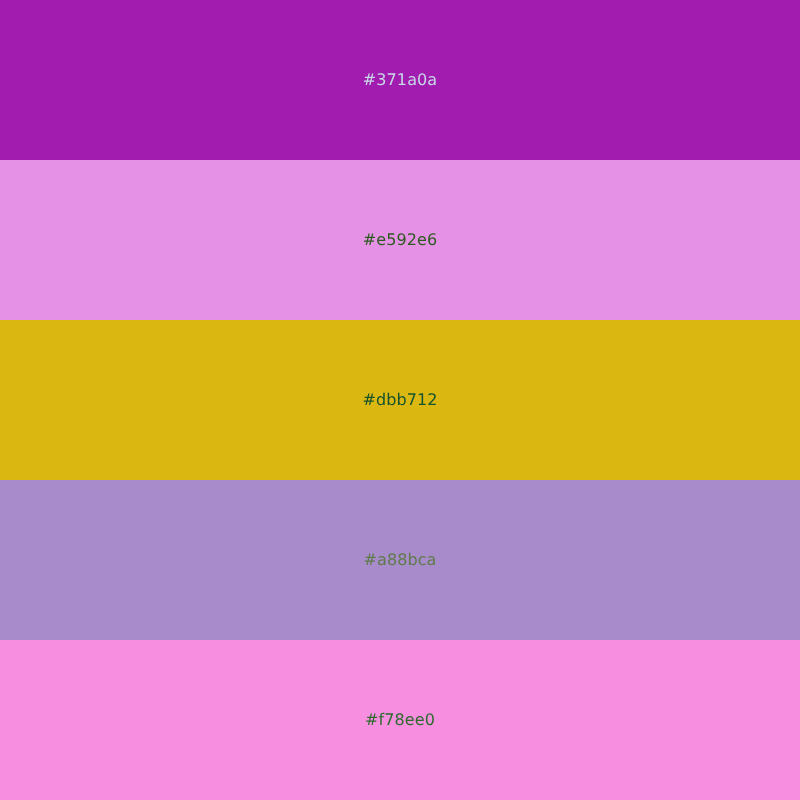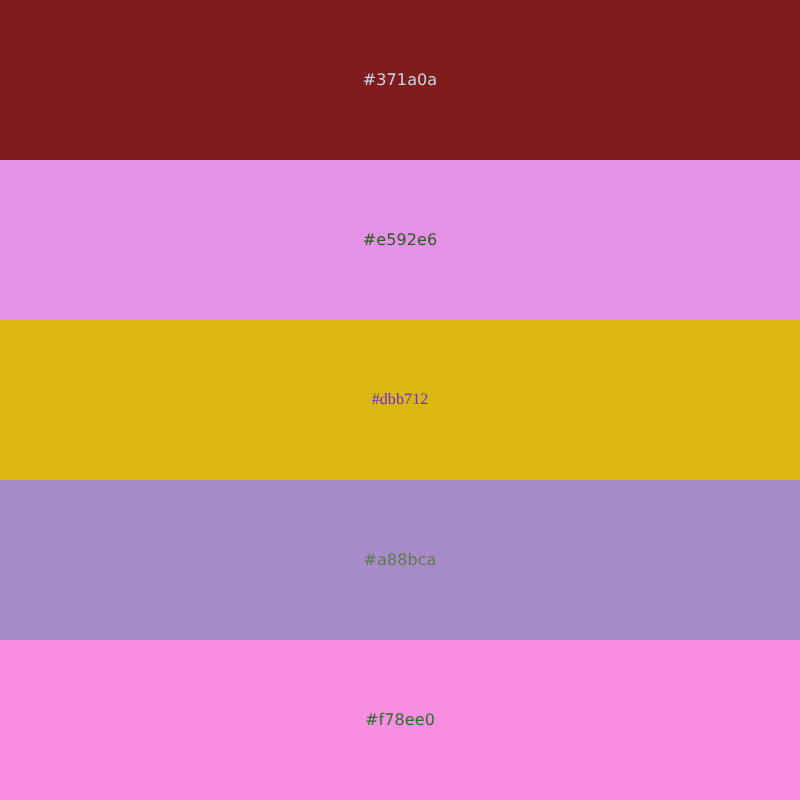--- a/index.html
+++ b/index.html
@@ -33,28 +33,28 @@
     letter-spacing: 0.1px;
     white-space: nowrap;
     -webkit-font-smoothing: none;
     text-rendering: geometricPrecision;
   }
 </style>
 </head>
 <body>
 
 <div id="swatch-stack">
-    <div class="swatch-band" style="background-color: #7f1d1d;">
+    <div class="swatch-band" style="background-color: #a21caf;">
       <span class="swatch-label" style="color: rgb(200, 216, 232);">#371a0a</span>
     </div>
     <div class="swatch-band" style="background-color: rgb(229, 146, 230);">
       <span class="swatch-label" style="color: rgb(44, 90, 31);">#e592e6</span>
     </div>
     <div class="swatch-band" style="background-color: rgb(219, 183, 18);">
-      <span class="swatch-label" style="color: #6d28d9; font-family: Liberation Serif, serif;">#dbb712</span>
+      <span class="swatch-label" style="color: #14532d;">#dbb712</span>
     </div>
     <div class="swatch-band" style="background-color: rgb(168, 139, 202);">
       <span class="swatch-label" style="color: rgb(95, 123, 74);">#a88bca</span>
     </div>
     <div class="swatch-band" style="background-color: rgb(247, 142, 224); text-align: right;">
       <span class="swatch-label" style="color: rgb(44, 107, 44);">#f78ee0</span>
     </div>
   </div>
 
 </body></html>

